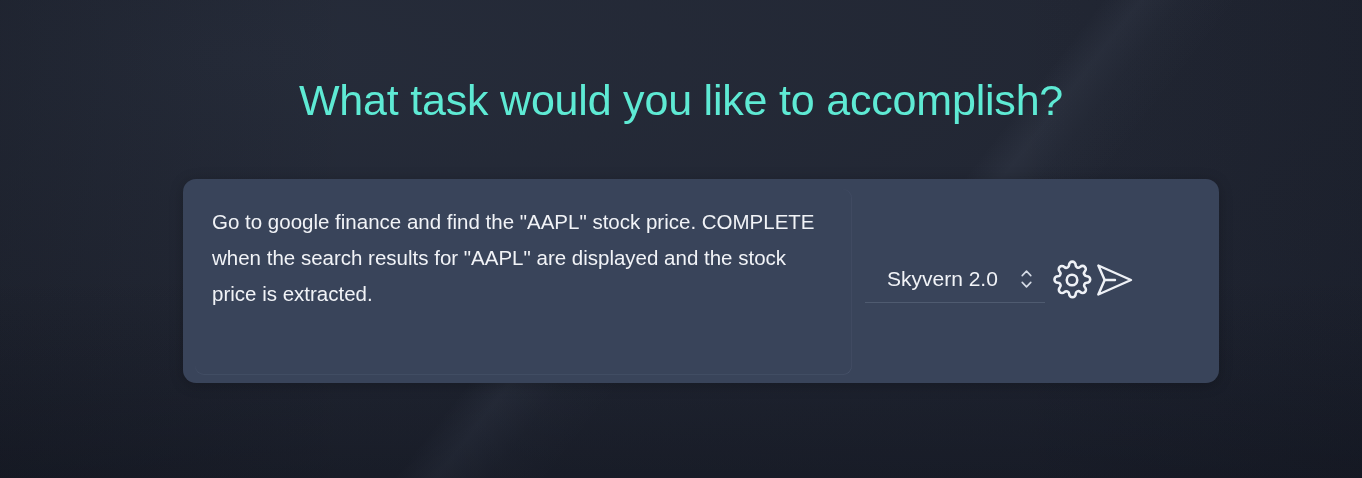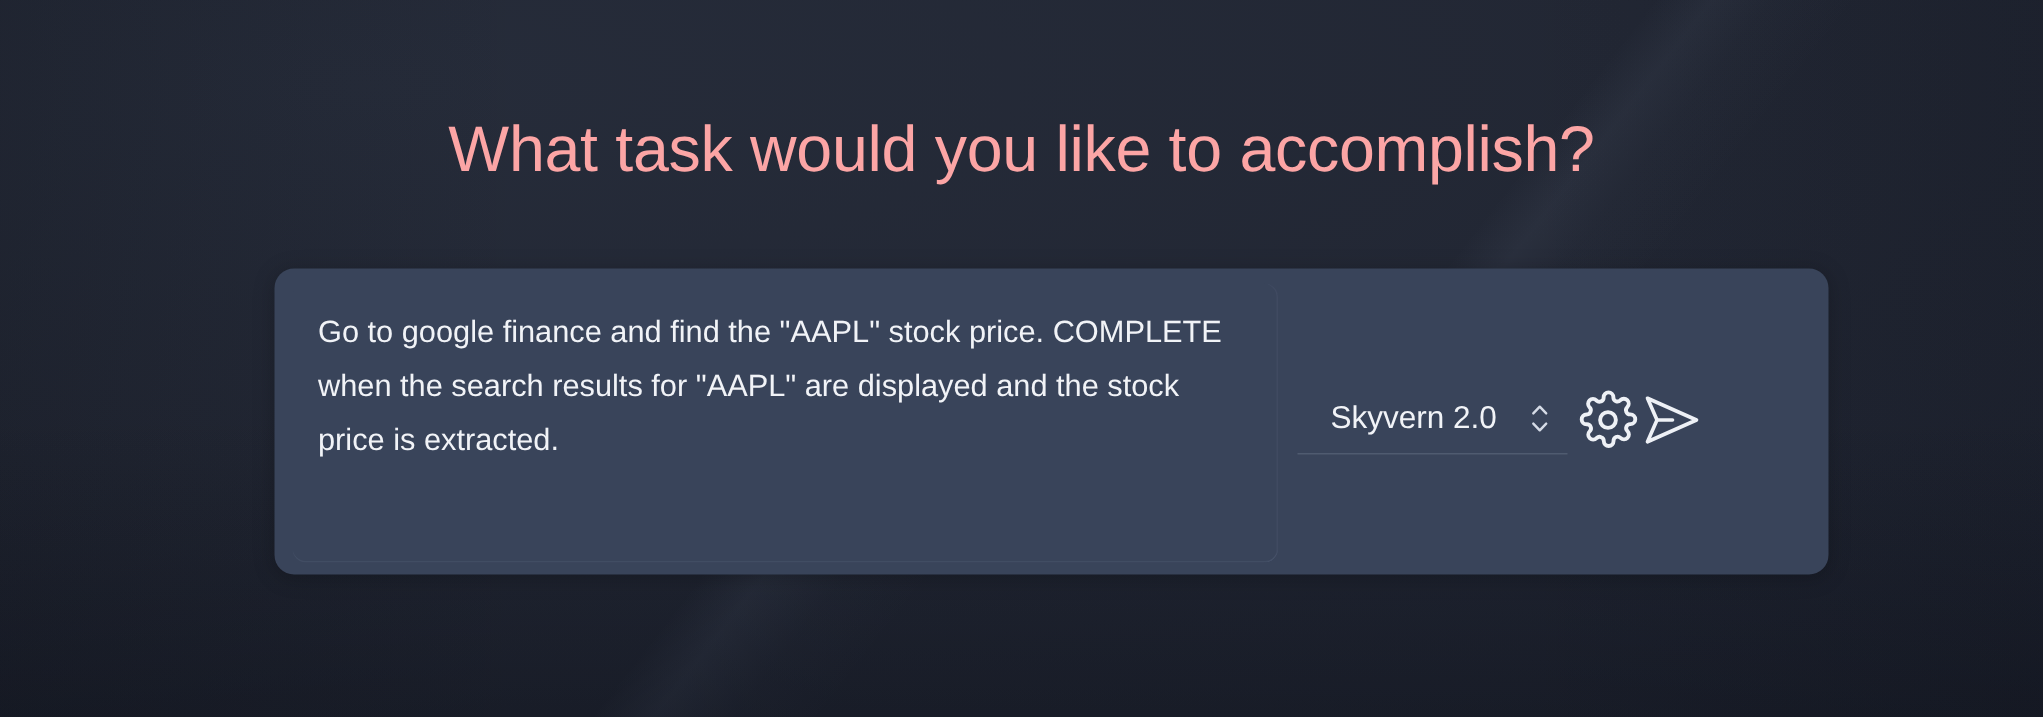--- a/index.html
+++ b/index.html
@@ -57,21 +57,21 @@
     height:100%;
     z-index:2;
   }
 
   .headline {
     position:absolute;
     top:73px;
     left:0;
     width:100%;
     text-align:center;
-    color:#fca5a5;
+    color:#5eead4;
     font-size:43px;
     font-weight:400;
     letter-spacing:-0.2px;
     line-height:54px;
     white-space:nowrap;
   }
 
   
   .composer {
     position:absolute;

